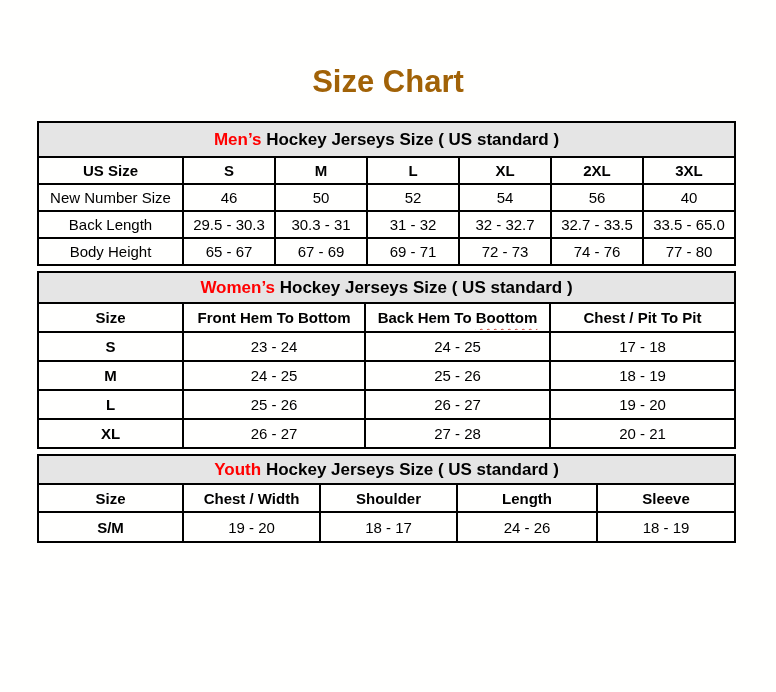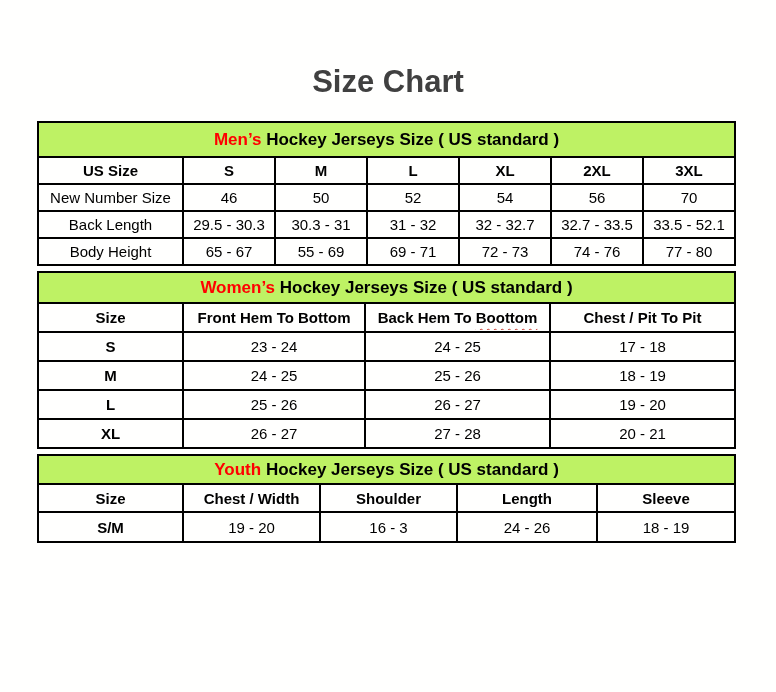--- a/index.html
+++ b/index.html
@@ -13,21 +13,21 @@
     position: relative;
     width: 776px;
     height: 692px;
     overflow: hidden;
   }
   .page-title {
     margin: 0;
     padding-top: 64px;
     width: 776px;
     text-align: center;
-    color: #404040;
+    color: #a16207;
     font-size: 31px;
     line-height: 36px;
     font-weight: 700;
   }
   .tables {
     margin-left: 37px;
     width: 697px;
   }
   table.size-table {
     border-collapse: collapse;
@@ -40,21 +40,21 @@
   }
   .size-table td, .size-table th {
     border: 2px solid #000;
     text-align: center;
     vertical-align: middle;
     padding: 0;
     overflow: hidden;
     white-space: nowrap;
   }
   tr.band td {
-    background: #bef264;
+    background: #e5e5e5;
     font-weight: 700;
     font-size: 17px;
   }
   .mens  tr.band td { height: 33px; }
   .womens tr.band td { height: 29px; }
   .youth tr.band td { height: 27px; }
   tr.band .accent { color: #FF0000; }
   .size-table th {
     font-size: 15px;
     font-weight: 700;
@@ -110,35 +110,35 @@
         <th>2XL</th>
         <th>3XL</th>
       </tr>
       <tr>
         <td class="row-label">New Number Size</td>
         <td class="cell">46</td>
         <td class="cell">50</td>
         <td class="cell">52</td>
         <td class="cell">54</td>
         <td class="cell">56</td>
-        <td class="cell">70</td>
+        <td class="cell">40</td>
       </tr>
       <tr>
         <td class="row-label">Back Length</td>
         <td class="cell">29.5 - 30.3</td>
         <td class="cell">30.3 - 31</td>
         <td class="cell">31 - 32</td>
         <td class="cell">32 - 32.7</td>
         <td class="cell">32.7 - 33.5</td>
-        <td class="cell">33.5 - 52.1</td>
+        <td class="cell">33.5 - 65.0</td>
       </tr>
       <tr>
         <td class="row-label">Body Height</td>
         <td class="cell">65 - 67</td>
-        <td class="cell">55 - 69</td>
+        <td class="cell">67 - 69</td>
         <td class="cell">69 - 71</td>
         <td class="cell">72 - 73</td>
         <td class="cell">74 - 76</td>
         <td class="cell">77 - 80</td>
       </tr>
     </tbody>
       </table>
 
     <table class="size-table womens">
       <colgroup>
@@ -199,21 +199,21 @@
       <tr>
         <th>Size</th>
         <th>Chest / Width</th>
         <th>Shoulder</th>
         <th>Length</th>
         <th>Sleeve</th>
       </tr>
       <tr>
         <td class="row-label">S/M</td>
         <td class="cell">19 - 20</td>
-        <td class="cell">16 - 3</td>
+        <td class="cell">18 - 17</td>
         <td class="cell">24 - 26</td>
         <td class="cell">18 - 19</td>
       </tr>
     </tbody>
       </table>
 
   </div>
 </div>
 
 </body></html>

